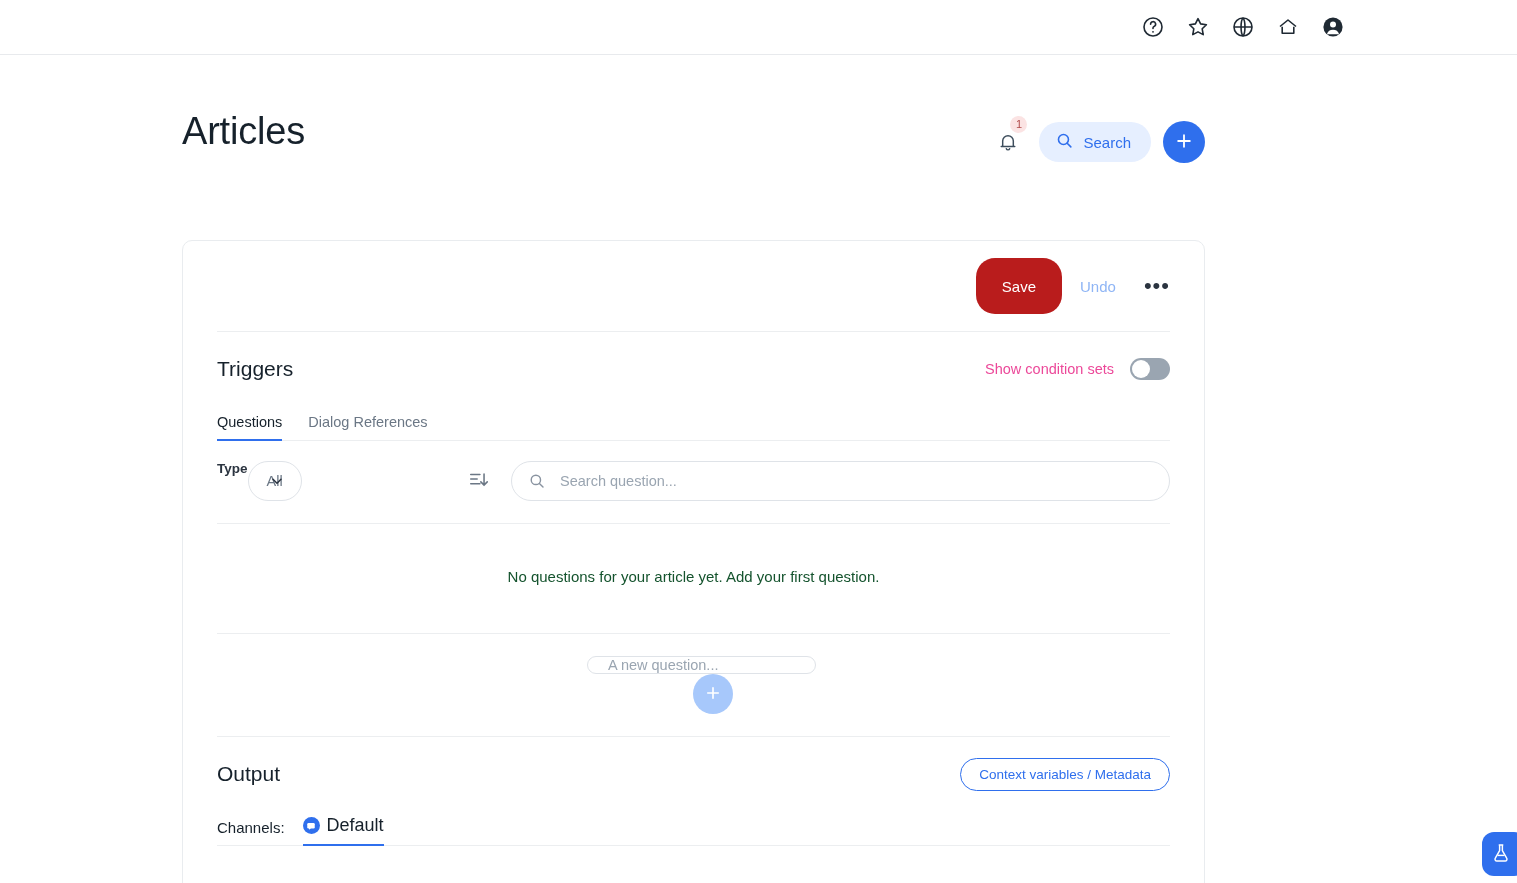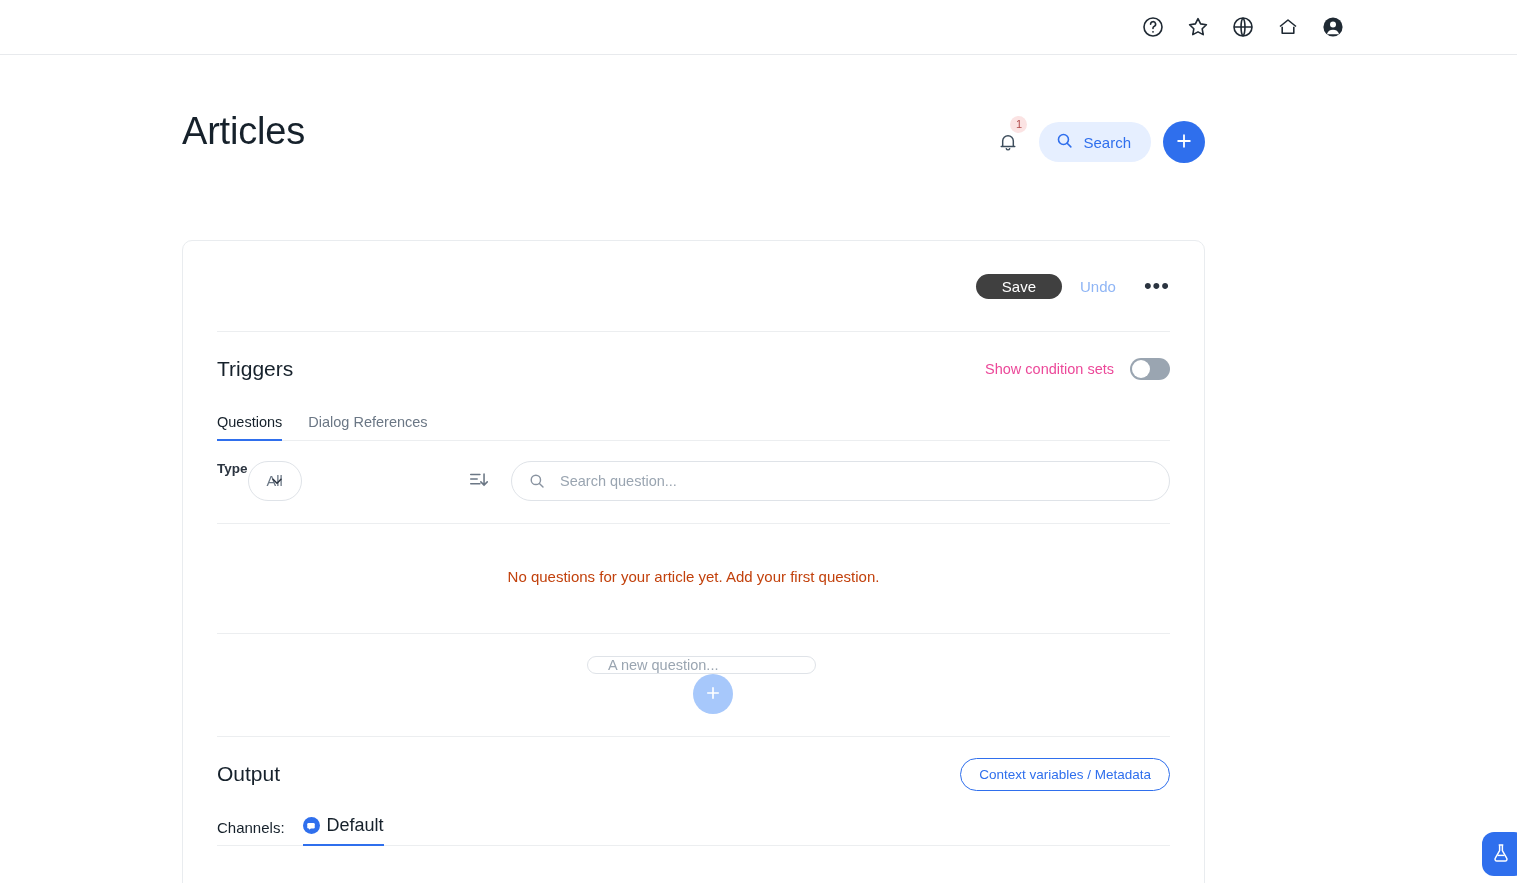--- a/index.html
+++ b/index.html
@@ -143,25 +143,25 @@
   .card-actions {
     display: flex;
     align-items: center;
     justify-content: flex-end;
     gap: 0;
     height: 90px;
     padding: 0 30px 0 0;
     box-sizing: border-box;
   }
   .btn-save {
-    background: #404040;
+    background: #b91c1c;
     color: #ffffff;
     border: none;
     border-radius: 19px;
-    height: 25px;
+    height: 56px;
     padding: 0 26px;
     font-size: 15px;
     font-family: inherit;
     cursor: default;
   }
   .btn-undo {
     background: none;
     border: none;
     color: #8fb5f5;
     font-size: 15px;
@@ -328,21 +328,21 @@
     font-size: 14.5px;
     font-family: inherit;
     color: #2b3440;
     background: transparent;
   }
   .search-field input::placeholder { color: #9aa5b1; }
 
   .empty-text {
     text-align: center;
     font-size: 15px;
-    color: #c2410c;
+    color: #14532d;
     padding: 44px 0 48px;
   }
 
   .new-row {
     display: flex;
     align-items: center;
     gap: 0;
     padding: 22px 0 22px 16px;
     flex-direction: column;
   }

